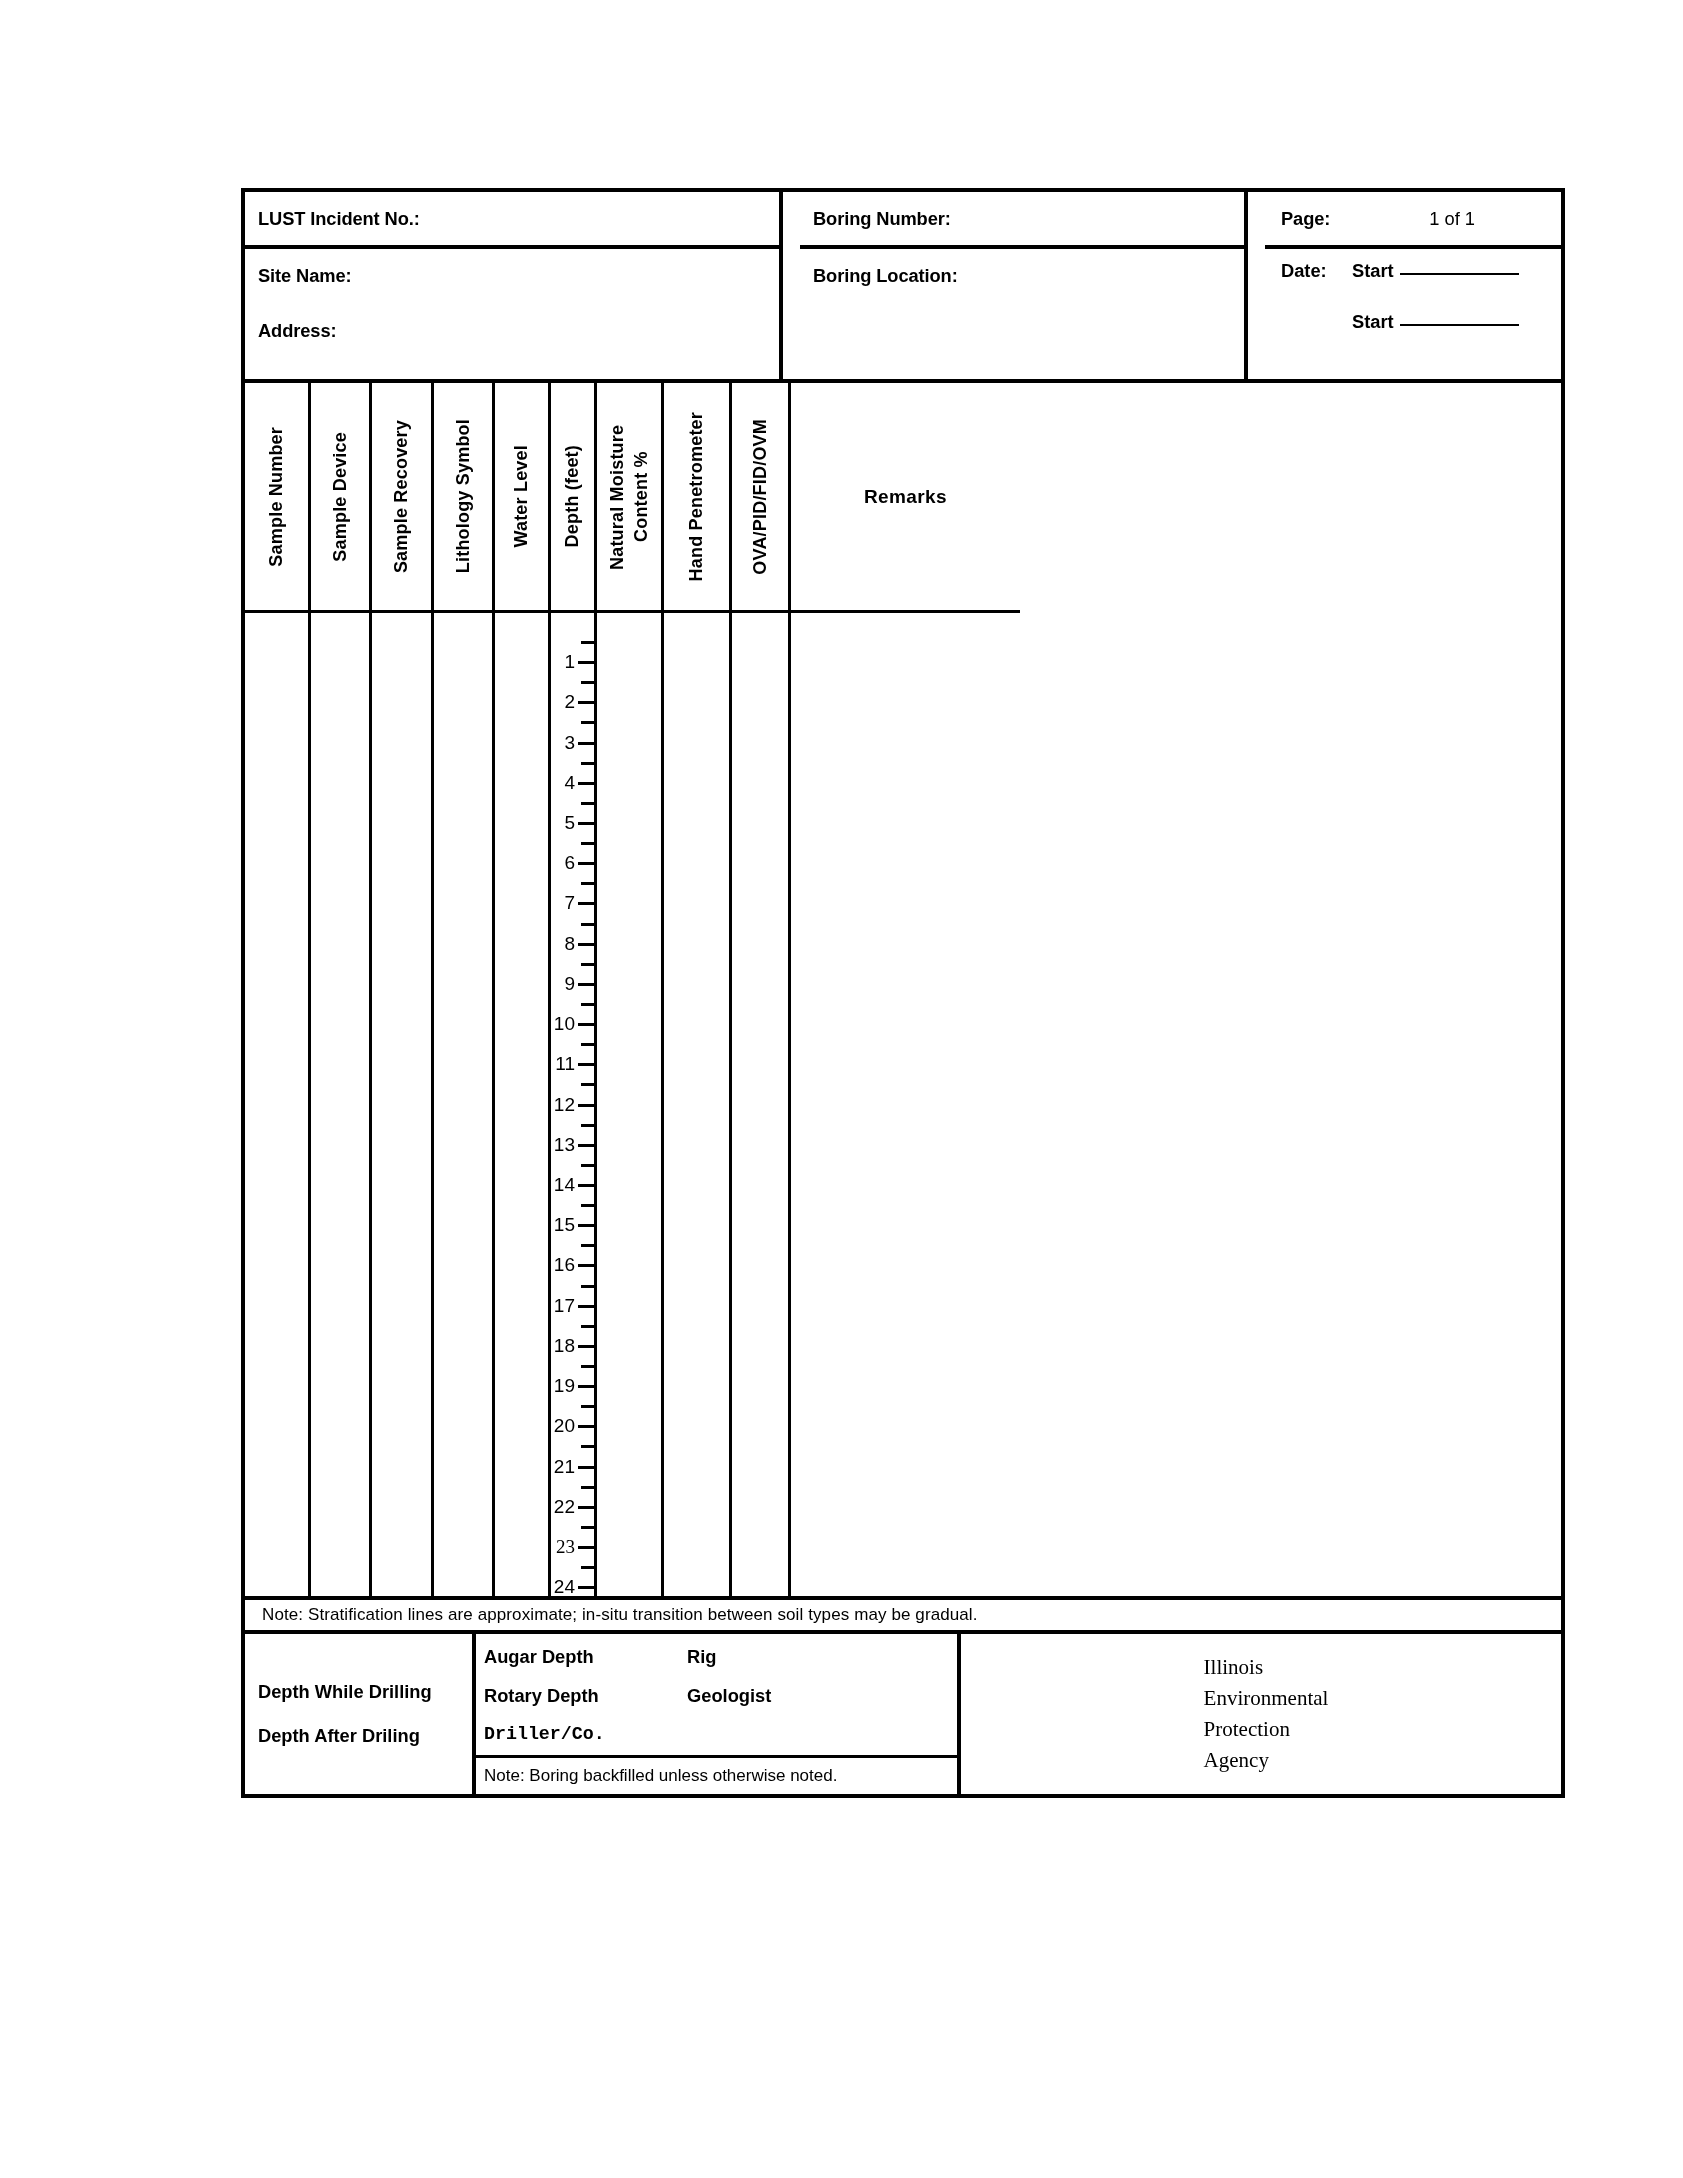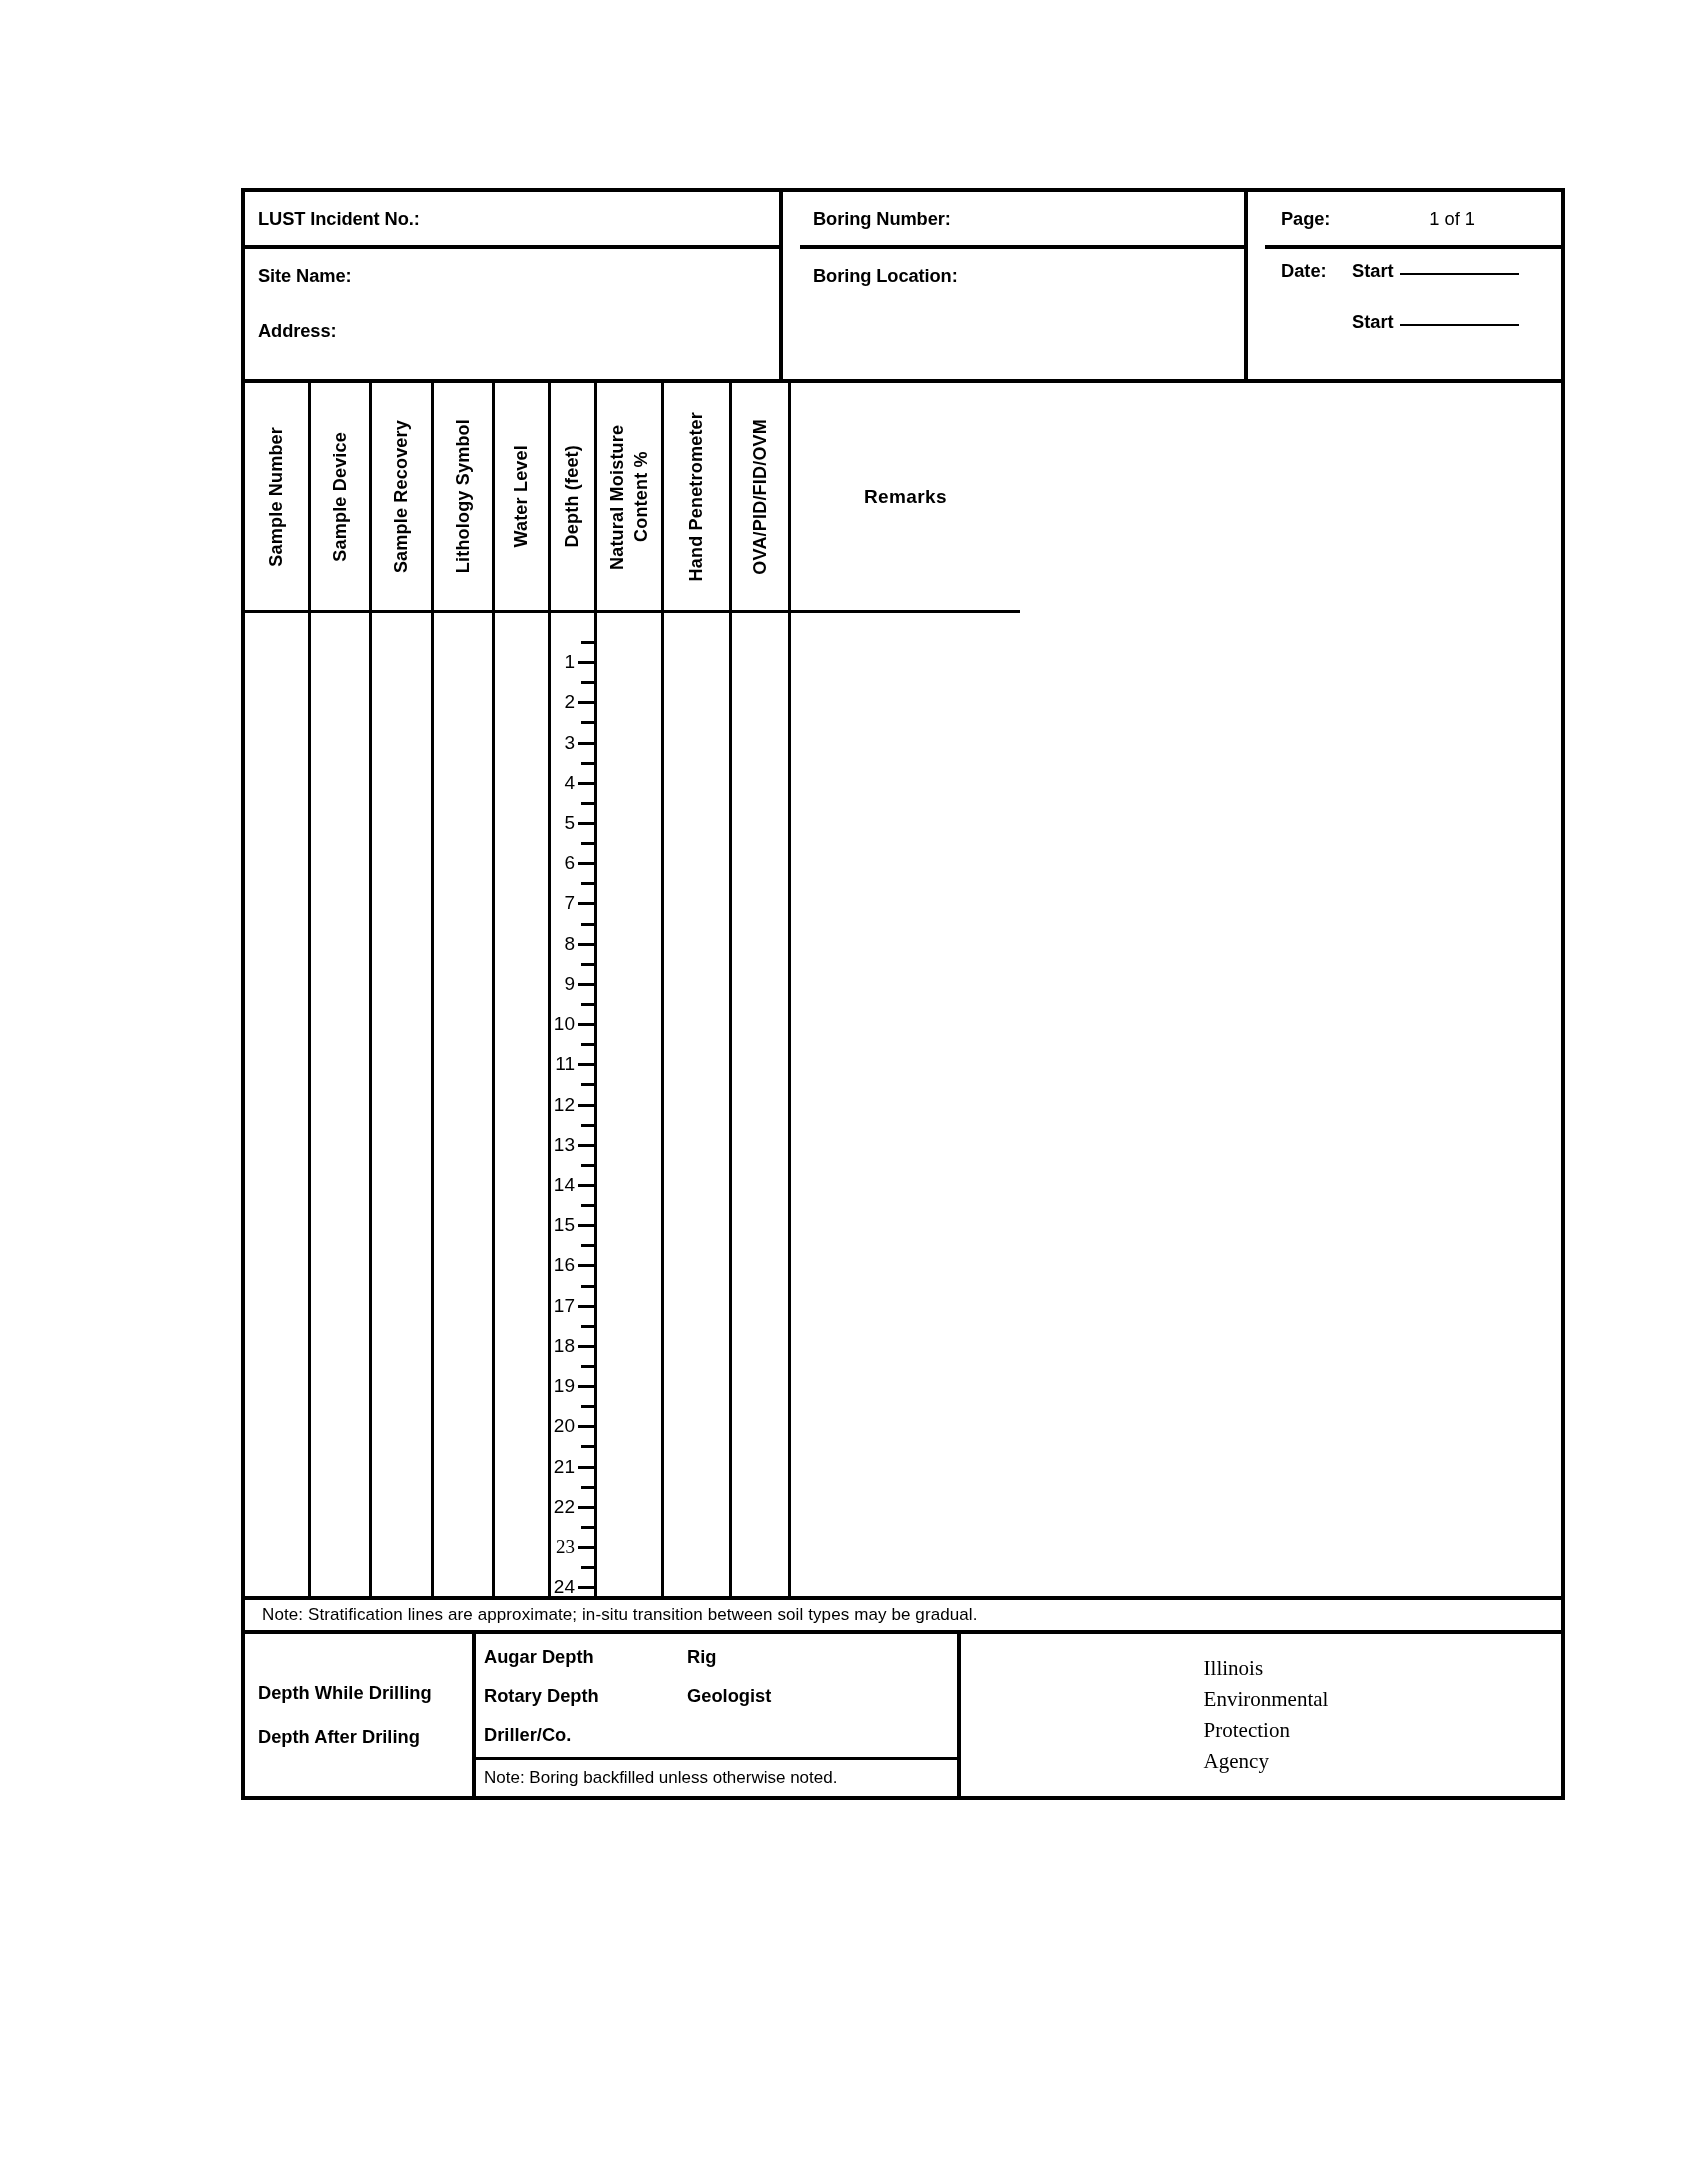--- a/index.html
+++ b/index.html
@@ -234,21 +234,21 @@
 
   .ftr-mid-top {
     box-sizing: border-box;
     border-bottom: 3px solid #000;
     padding: 12px 0 11px 8px;
   }
   .frow {
     display: flex;
     margin-bottom: 17px;
   }
-  .frow:last-child { margin-bottom: 0; }
+  .frow:last-child { margin-bottom: 0; font-family: Liberation Mono, monospace; }
   .frow .fa { width: 203px; }
   .ftr-mid-note {
     height: 36px;
     box-sizing: border-box;
     display: flex;
     align-items: center;
     padding-left: 8px;
     font-size: 17px;
   }
   .iepa {

